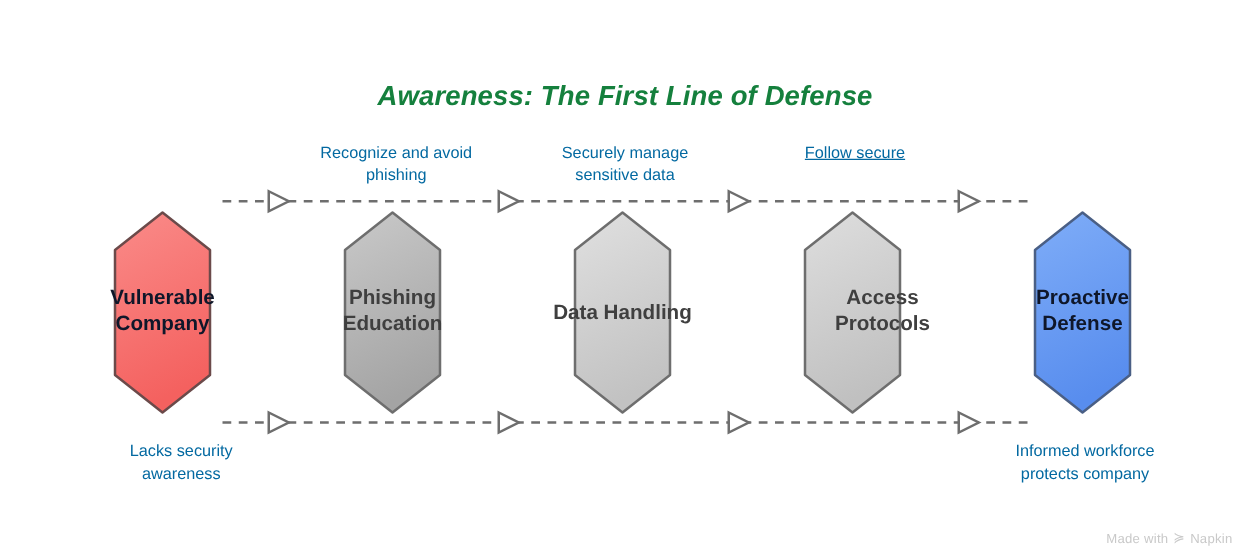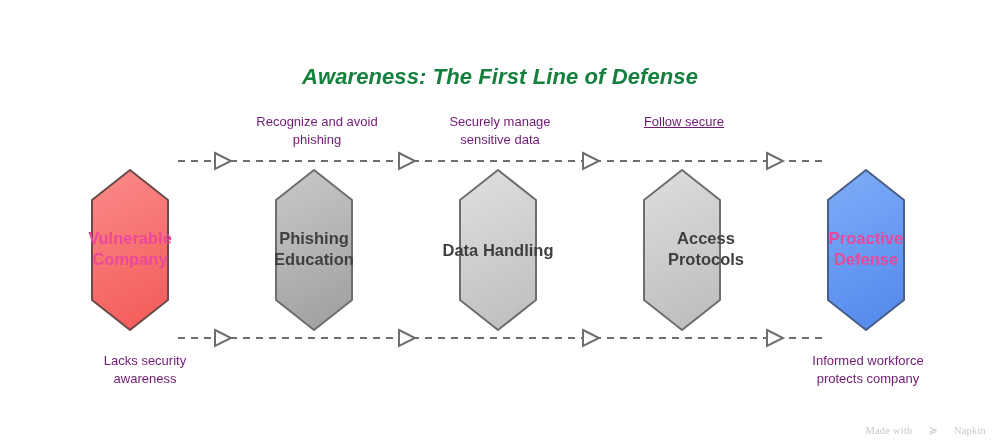--- a/index.html
+++ b/index.html
@@ -45,40 +45,39 @@
 
   .hex-label {
     position: absolute;
     text-align: center;
     font-size: 16.5px;
     font-weight: bold;
     color: #3f3f3f;
     line-height: 1.28;
     pointer-events: none;
   }
-  .hex-label.on-color { color: #ec4899; }
+  .hex-label.on-color { color: #0f172a; }
 
   .edge-label {
     position: absolute;
     text-align: center;
     font-size: 13px;
-    color: #701a75;
+    color: #0369a1;
     line-height: 1.35;
   }
   .watermark {
     position: absolute;
     right: 14px;
     bottom: 10px;
     font-size: 10.5px;
     color: #c9c9c9;
     display: flex;
     align-items: center;
-    gap: 16px;
+    gap: 4px;
     letter-spacing: 0.2px;
-    font-family: Liberation Serif, serif;
   }
   .watermark .wm-mark {
     display: inline-block;
     color: #c9c9c9;
     font-size: 11px;
     transform: translateY(-0.5px);
   }
 </style>
 </head>
 <body>

